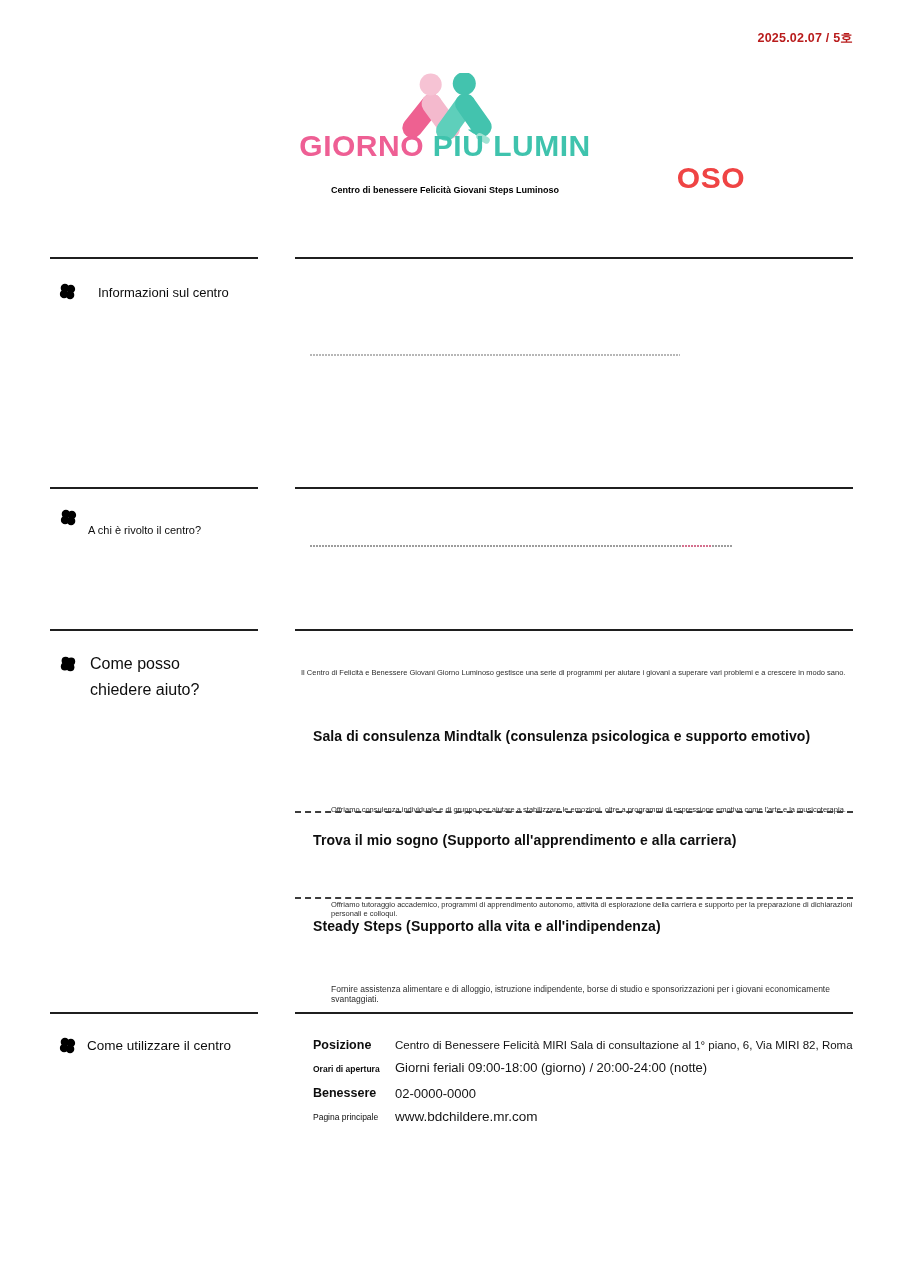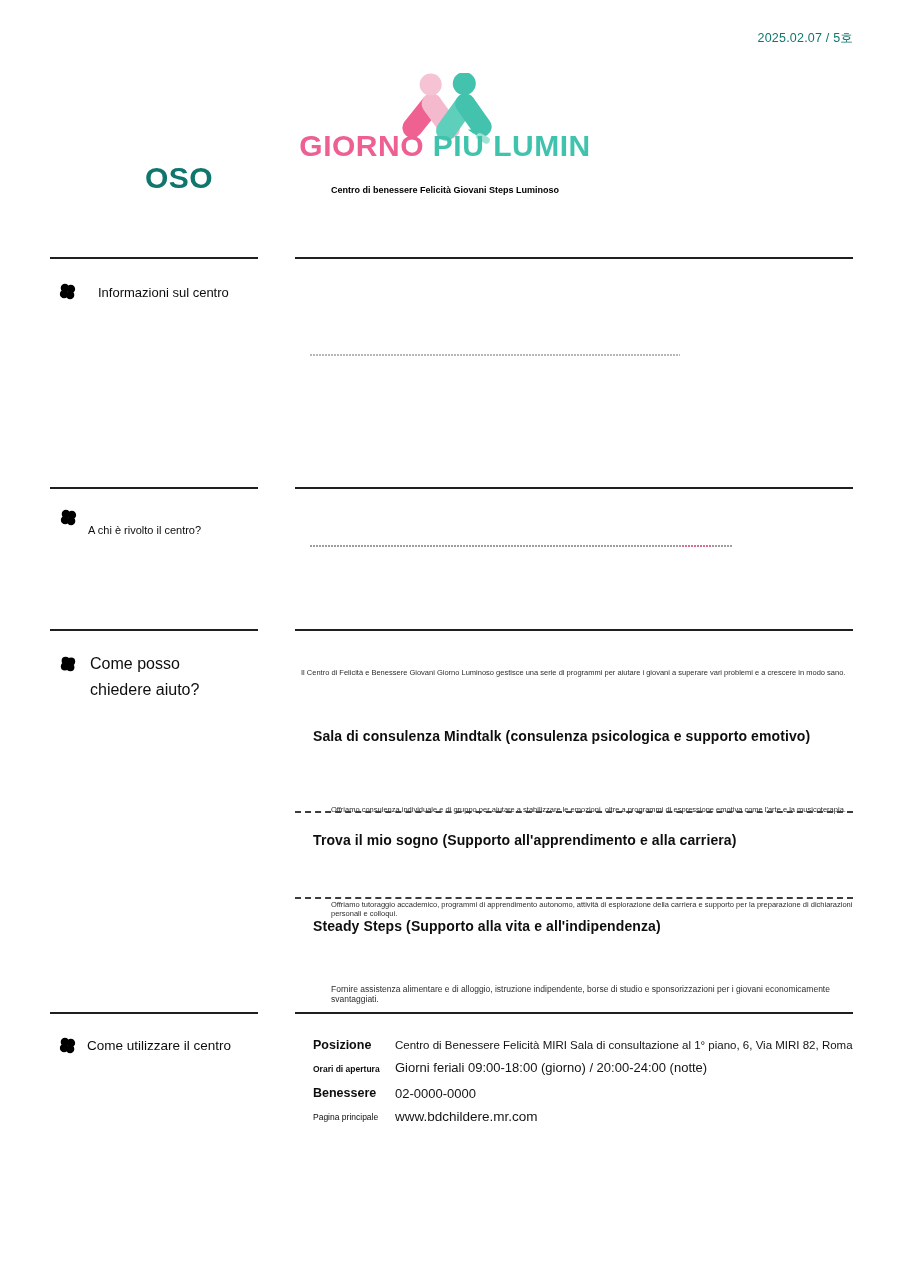--- a/index.html
+++ b/index.html
@@ -3,30 +3,30 @@
 <meta charset="utf-8">
 <style>
   html,body{margin:0;padding:0;}
   body{
     width:905px;height:1280px;position:relative;background:#ffffff;
     font-family:"Liberation Sans",sans-serif;color:#111;overflow:hidden;
   }
   .abs{position:absolute;}
 
   
-  .date{top:30px;right:52px;font-size:12.5px;font-weight:400;letter-spacing:.2px;color:#0f766e;}
+  .date{top:30px;right:52px;font-size:12.5px;font-weight:700;letter-spacing:.2px;color:#b91c1c;}
 
   
   .logo-icon{left:399px;top:73px;}
   .logo-title{left:145px;top:130px;width:600px;text-align:center;
     font-size:30px;font-weight:700;letter-spacing:.5px;line-height:32px;}
   .logo-title .pink{color:#ee5f94;}
   .logo-title .teal{color:#3fc3ad;}
-  .logo-title2{left:145px;top:161px;width:600px;text-align:left;
-    font-size:30px;font-weight:700;letter-spacing:.5px;color:#0f766e;}
+  .logo-title2{left:145px;top:161px;width:600px;text-align:right;
+    font-size:30px;font-weight:700;letter-spacing:.5px;color:#ef4444;}
   .logo-sub{left:145px;top:185px;width:600px;text-align:center;
     font-size:9px;font-weight:700;color:#000;}
 
   
   .rule{height:1.5px;background:#1f1f1f;}
   .rule.l{left:50px;width:208px;}
   .rule.r{left:295px;width:558px;}
   .dashed{left:295px;width:558px;border-top:2px dashed #3d3d3d;height:0;}
 
   

